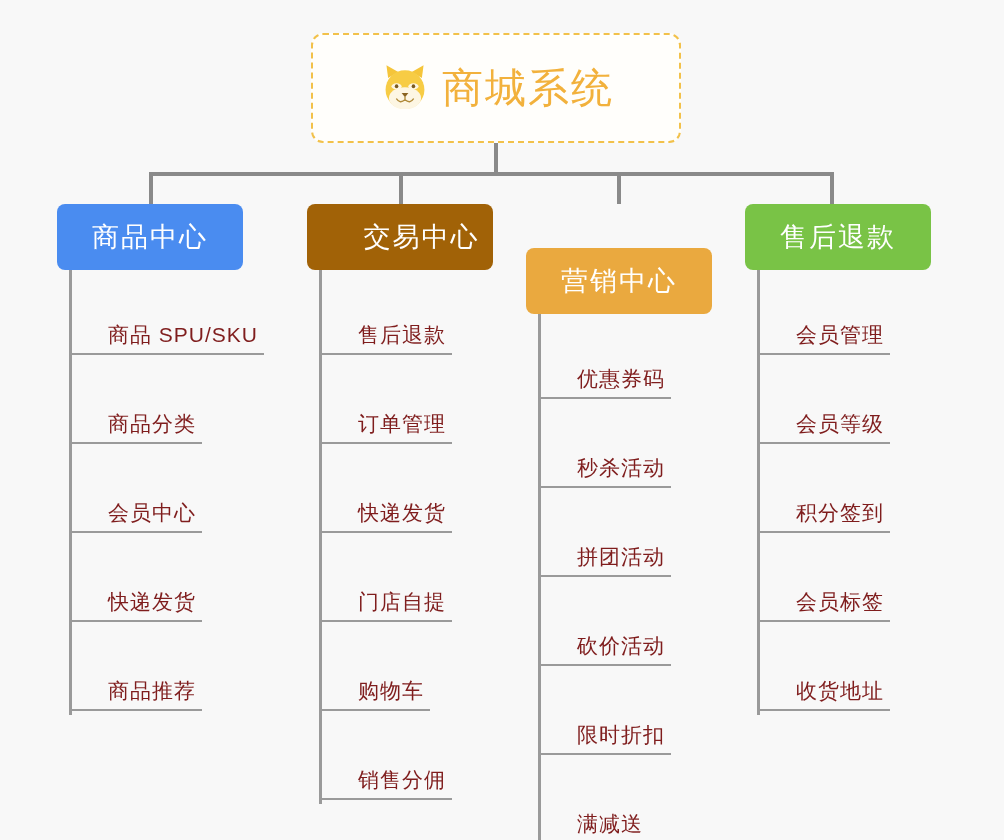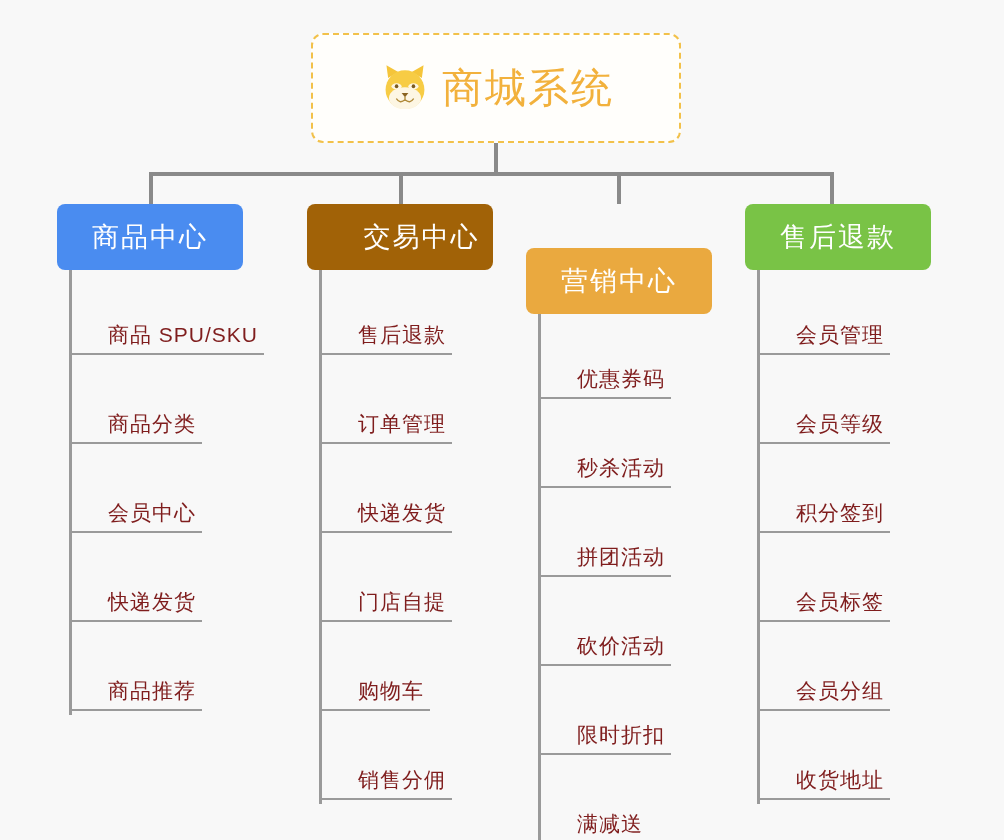--- a/index.html
+++ b/index.html
@@ -249,21 +249,18 @@
       <div class="tree-item">
         <span class="tree-item-label">会员等级</span>
       </div>
       <div class="tree-item">
         <span class="tree-item-label">积分签到</span>
       </div>
       <div class="tree-item">
         <span class="tree-item-label">会员标签</span>
       </div>
       <div class="tree-item">
-        <span class="tree-item-label">会员分组</span>
-      </div>
-      <div class="tree-item">
         <span class="tree-item-label">收货地址</span>
       </div>
     </div>
   </div>
 
 </div>
 
 </body></html>

